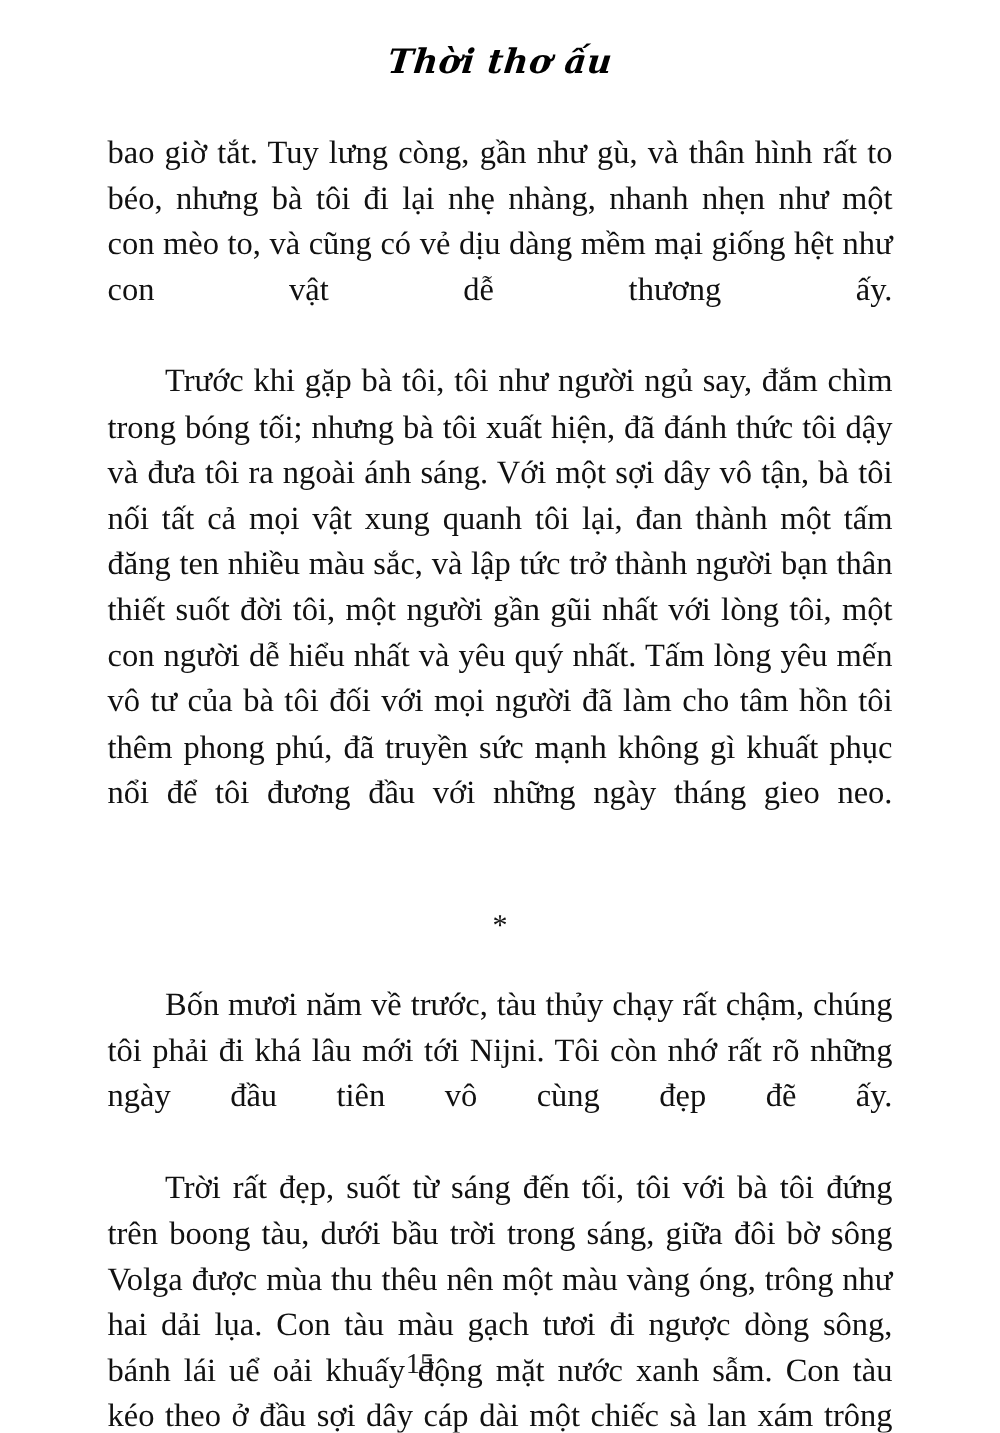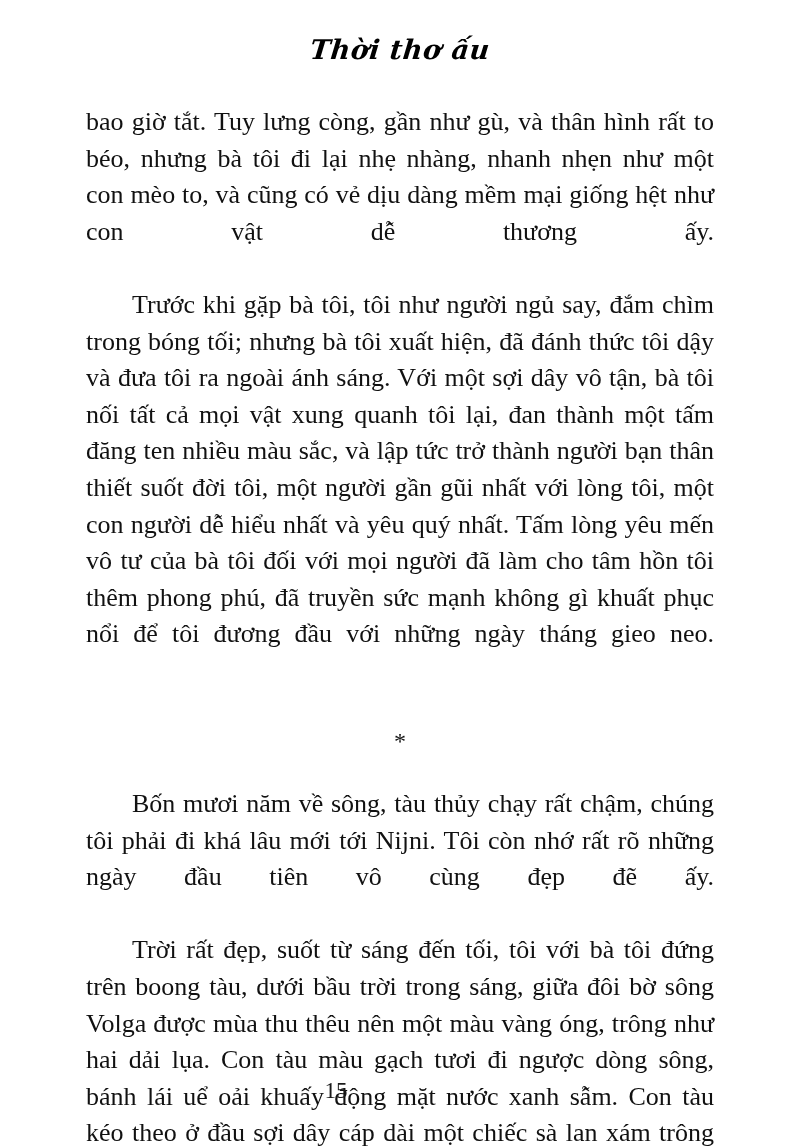--- a/index.html
+++ b/index.html
@@ -101,21 +101,21 @@
   <div class="running-head">Thời thơ ấu</div>
 
   <div class="text-column">
 
     <p class="body-par">bao giờ tắt. Tuy lưng còng, gần như gù, và thân hình rất to béo, nhưng bà tôi đi lại nhẹ nhàng, nhanh nhẹn như một con mèo to, và cũng có vẻ dịu dàng mềm mại giống hệt như con vật dễ thương ấy.</p>
 
     <p class="body-par indent">Trước khi gặp bà tôi, tôi như người ngủ say, đắm chìm trong bóng tối; nhưng bà tôi xuất hiện, đã đánh thức tôi dậy và đưa tôi ra ngoài ánh sáng. Với một sợi dây vô tận, bà tôi nối tất cả mọi vật xung quanh tôi lại, đan thành một tấm đăng ten nhiều màu sắc, và lập tức trở thành người bạn thân thiết suốt đời tôi, một người gần gũi nhất với lòng tôi, một con người dễ hiểu nhất và yêu quý nhất. Tấm lòng yêu mến vô tư của bà tôi đối với mọi người đã làm cho tâm hồn tôi thêm phong phú, đã truyền sức mạnh không gì khuất phục nổi để tôi đương đầu với những ngày tháng gieo neo.</p>
 
     <div class="separator">*</div>
 
-    <p class="body-par indent">Bốn mươi năm về sông, tàu thủy chạy rất chậm, chúng tôi phải đi khá lâu mới tới Nijni. Tôi còn nhớ rất rõ những ngày đầu tiên vô cùng đẹp đẽ ấy.</p>
+    <p class="body-par indent">Bốn mươi năm về trước, tàu thủy chạy rất chậm, chúng tôi phải đi khá lâu mới tới Nijni. Tôi còn nhớ rất rõ những ngày đầu tiên vô cùng đẹp đẽ ấy.</p>
 
     <p class="body-par indent">Trời rất đẹp, suốt từ sáng đến tối, tôi với bà tôi đứng trên boong tàu, dưới bầu trời trong sáng, giữa đôi bờ sông Volga được mùa thu thêu nên một màu vàng óng, trông như hai dải lụa. Con tàu màu gạch tươi đi ngược dòng sông, bánh lái uể oải khuấy động mặt nước xanh sẫm. Con tàu kéo theo ở đầu sợi dây cáp dài một chiếc sà lan xám trông giống như con bọ đất. Mặt trời lững lờ di chuyển trên sông Volga; cảnh vật xung quanh giống như những nếp gấp lộng lẫy trên bộ y phục sang trọng của mặt đất;</p>
 
   </div>
 
   <div class="folio">15</div>
 
 </div>
 
 </body></html>

